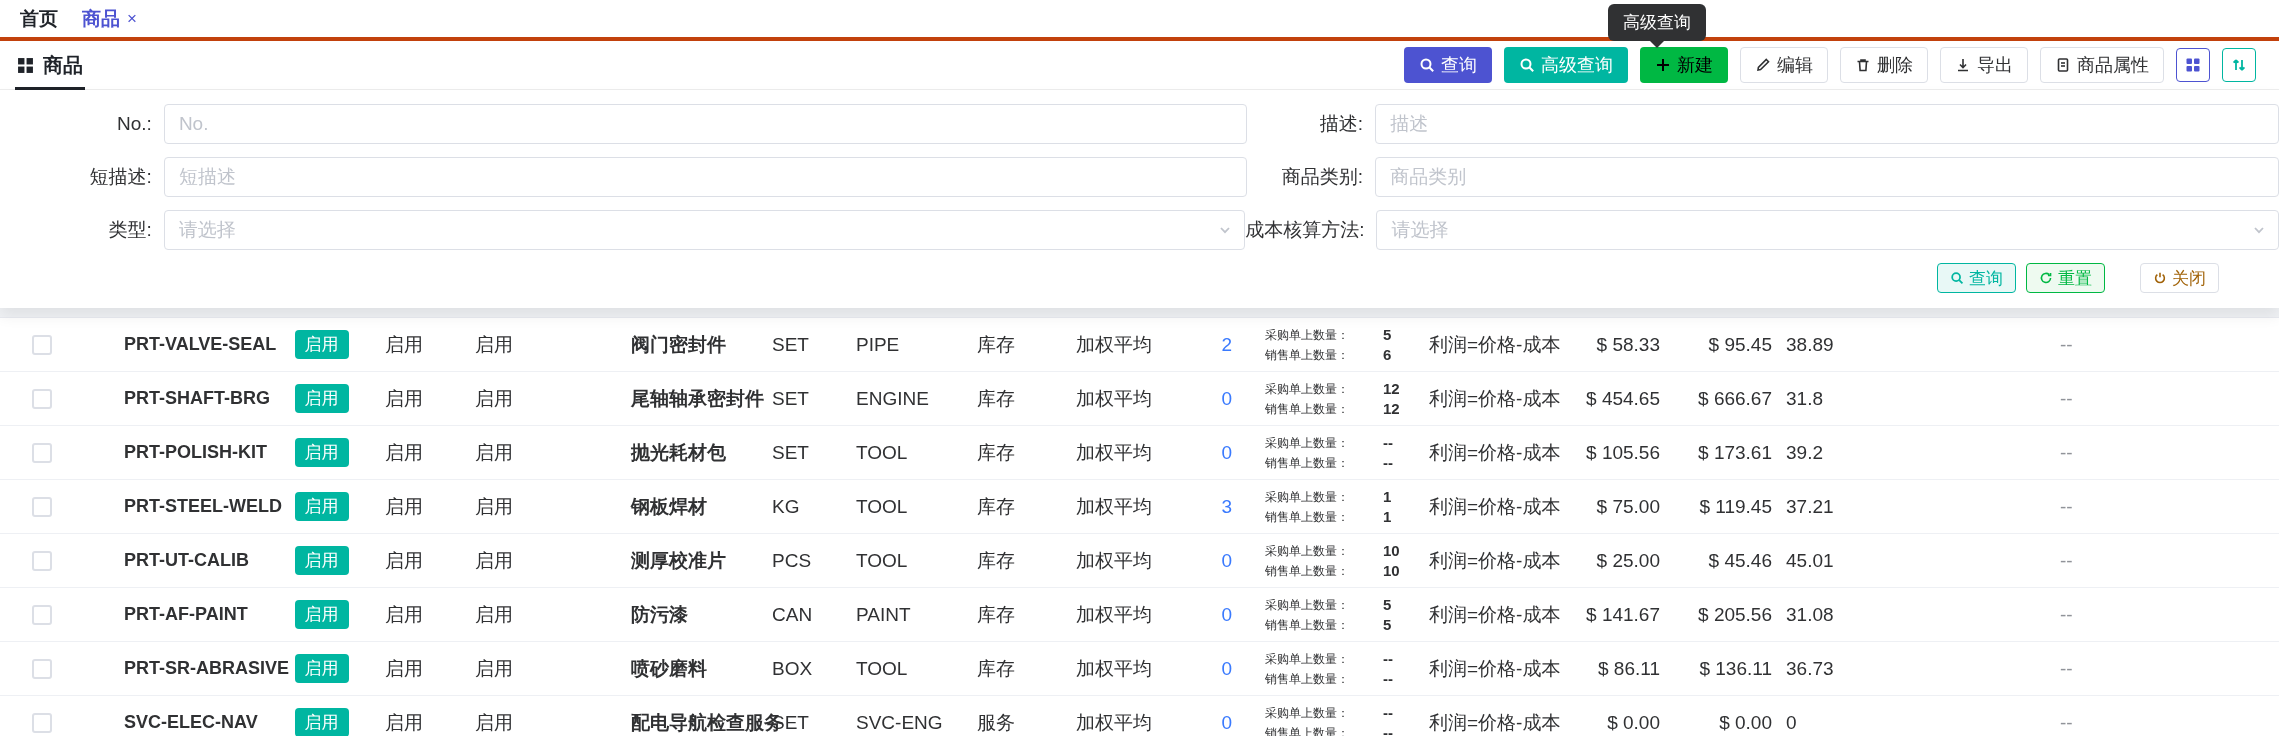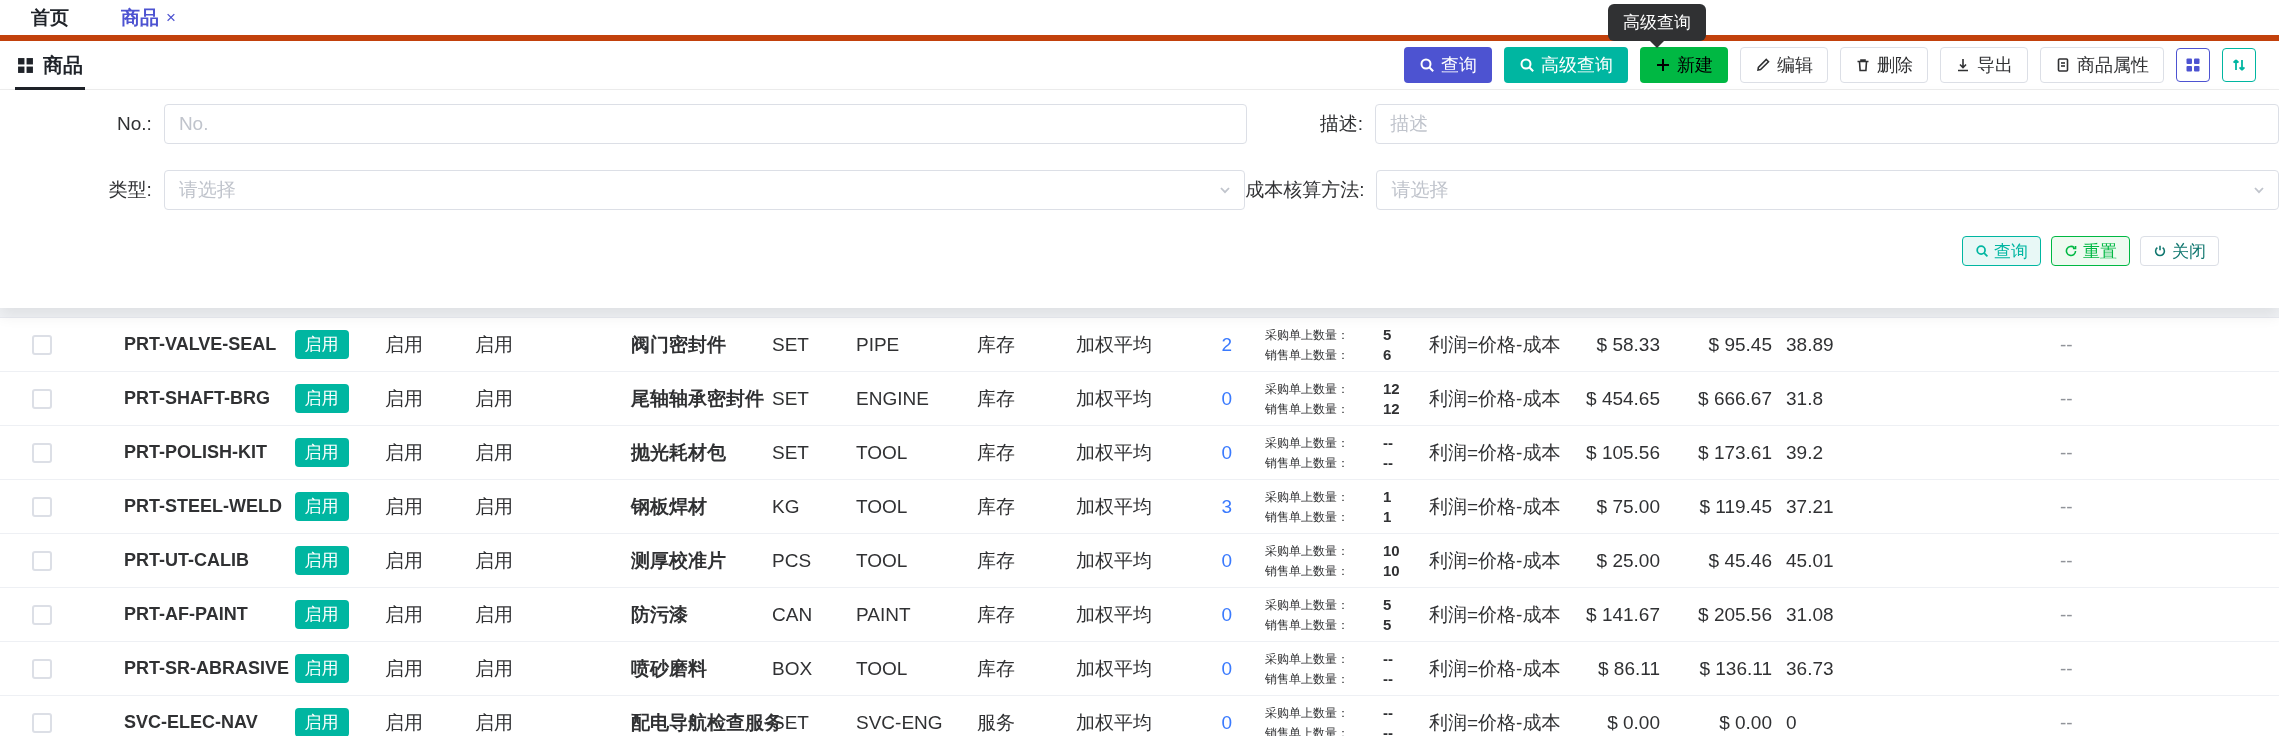--- a/index.html
+++ b/index.html
@@ -8,21 +8,21 @@
     --green:#00b843;
     --link:#3a7afe;
     --txt:#303133;
     --border:#dcdfe6;
   }
   *{margin:0;padding:0;box-sizing:border-box;}
   html,body{width:2279px;height:736px;overflow:hidden;}
   body{font-family:"Liberation Sans","DejaVu Sans",sans-serif;background:#f0f2f5;position:relative;color:var(--txt);}
 
   
-  .tabbar{height:41px;background:#fff;display:flex;align-items:center;gap:52px;padding-left:31px;border-bottom:6px solid #c2410c;}
+  .tabbar{height:41px;background:#fff;display:flex;align-items:center;gap:24px;padding-left:20px;border-bottom:4px solid #c2410c;}
   .tab{font-size:19px;font-weight:700;cursor:pointer;display:flex;align-items:center;gap:7px;}
   .tab.home{color:#1f2329;}
   .tab.active{color:var(--violet);}
   .tab .x{font-size:17px;font-weight:400;}
 
   
   .toolbar{height:49px;background:#fff;display:flex;align-items:center;justify-content:space-between;padding:0 23px 0 15px;border-bottom:1px solid #ededed;}
   .title-wrap{position:relative;height:100%;display:flex;align-items:center;gap:9px;font-size:20px;font-weight:700;color:#1f2329;padding:0 2px;}
   .title-wrap::after{content:"";position:absolute;left:0;right:0;bottom:-1px;height:3px;background:#1f2329;}
   .btns{display:flex;align-items:center;gap:12px;}
@@ -34,35 +34,35 @@
   .iconbtn{width:34px;height:34px;border:1px solid var(--border);border-radius:4px;background:#fff;display:inline-flex;align-items:center;justify-content:center;cursor:pointer;}
   .iconbtn.sel{border-color:var(--violet);color:var(--violet);}
   .iconbtn.tealic{border-color:var(--teal);color:var(--teal);}
 
   
   .tooltip{position:absolute;top:4px;left:1657px;transform:translateX(-50%);background:#303133;color:#fff;font-size:17px;padding:7px 15px;border-radius:6px;z-index:20;white-space:nowrap;}
   .tooltip::after{content:"";position:absolute;left:50%;margin-left:-7px;top:100%;border:7px solid transparent;border-top-color:#303133;}
 
   
   .panel{background:#fff;height:218px;padding-top:14px;box-shadow:0 8px 14px rgba(0,0,0,.07);position:relative;z-index:5;}
-  .frow{display:flex;align-items:center;height:40px;margin-bottom:26px;}
+  .frow{display:flex;align-items:center;height:40px;margin-bottom:13px;}
   .flabel{text-align:right;padding-right:12px;font-size:19px;color:var(--txt);white-space:nowrap;}
   .flabel.l{width:174px;}
   .flabel.r{width:136px;}
   .finput{position:relative;height:40px;}
   .finput.l{width:1155px;}
   .finput.r{width:964px;}
   .ctrl{width:100%;height:40px;border:1px solid var(--border);border-radius:4px;padding:0 14px;font-size:19px;color:var(--txt);outline:none;background:#fff;font-family:inherit;}
   .ctrl::placeholder{color:#c0c4cc;}
   .chev{position:absolute;right:12px;top:12px;color:#c0c4cc;pointer-events:none;}
   .factions{display:flex;justify-content:flex-end;align-items:center;gap:10px;padding-right:60px;margin-top:4px;}
   .sbtn{height:30px;padding:0 12px;font-size:17px;border-radius:4px;display:inline-flex;align-items:center;gap:5px;cursor:pointer;border:1px solid;font-family:inherit;white-space:nowrap;}
   .sbtn.q{color:var(--teal);border-color:var(--teal);background:#e8f8f6;}
   .sbtn.r{color:var(--green);border-color:var(--green);background:#eefaf0;}
-  .sbtn.c{color:#0f766e;border-color:var(--border);background:#fff;}
+  .sbtn.c{color:#a16207;border-color:var(--border);background:#fff;margin-left:25px;}
 
   .gapstrip{height:9px;}
 
   
   .tbl{background:#fff;border-top:1px solid #e8eaf0;height:419px;overflow:hidden;}
   .trow{display:grid;grid-template-columns:84px 199px 77px 90px 110px 205px 65px 130px 80px 140px 60px 180px 140px 108px 112px 80px 1fr;align-items:center;height:54px;border-bottom:1px solid #eef0f4;background:#fff;}
   .cell{font-size:19px;color:var(--txt);white-space:nowrap;}
   .c-cb{display:flex;justify-content:center;}
   .cb{width:20px;height:20px;border:2px solid var(--border);border-radius:3px;background:#fff;cursor:pointer;}
   .c-no{font-weight:700;padding-left:40px;font-size:18px;}
@@ -199,20 +199,30 @@
     <div class="flabel l">No.:</div>
     <div class="finput l">
       <input class="ctrl" placeholder="No." style="">
     </div>
     <div class="flabel r">描述:</div>
     <div class="finput r">
       <input class="ctrl" placeholder="描述" style="">
     </div>
   </div>
   <div class="frow">
+    <div class="flabel l">短描述:</div>
+    <div class="finput l">
+      <input class="ctrl" placeholder="短描述" style="">
+    </div>
+    <div class="flabel r">商品类别:</div>
+    <div class="finput r">
+      <input class="ctrl" placeholder="商品类别" style="">
+    </div>
+  </div>
+  <div class="frow">
     <div class="flabel l">类型:</div>
     <div class="finput l">
       <input class="ctrl" readonly="" placeholder="请选择" style="">
       <span class="chev">
           <svg width="16" height="16" viewBox="0 0 16 16" fill="none" stroke="currentColor" stroke-width="1.8">
             <polyline points="4,6 8,10.2 12,6"></polyline>
           </svg>
         </span>
     </div>
     <div class="flabel r">成本核算方法:</div>

